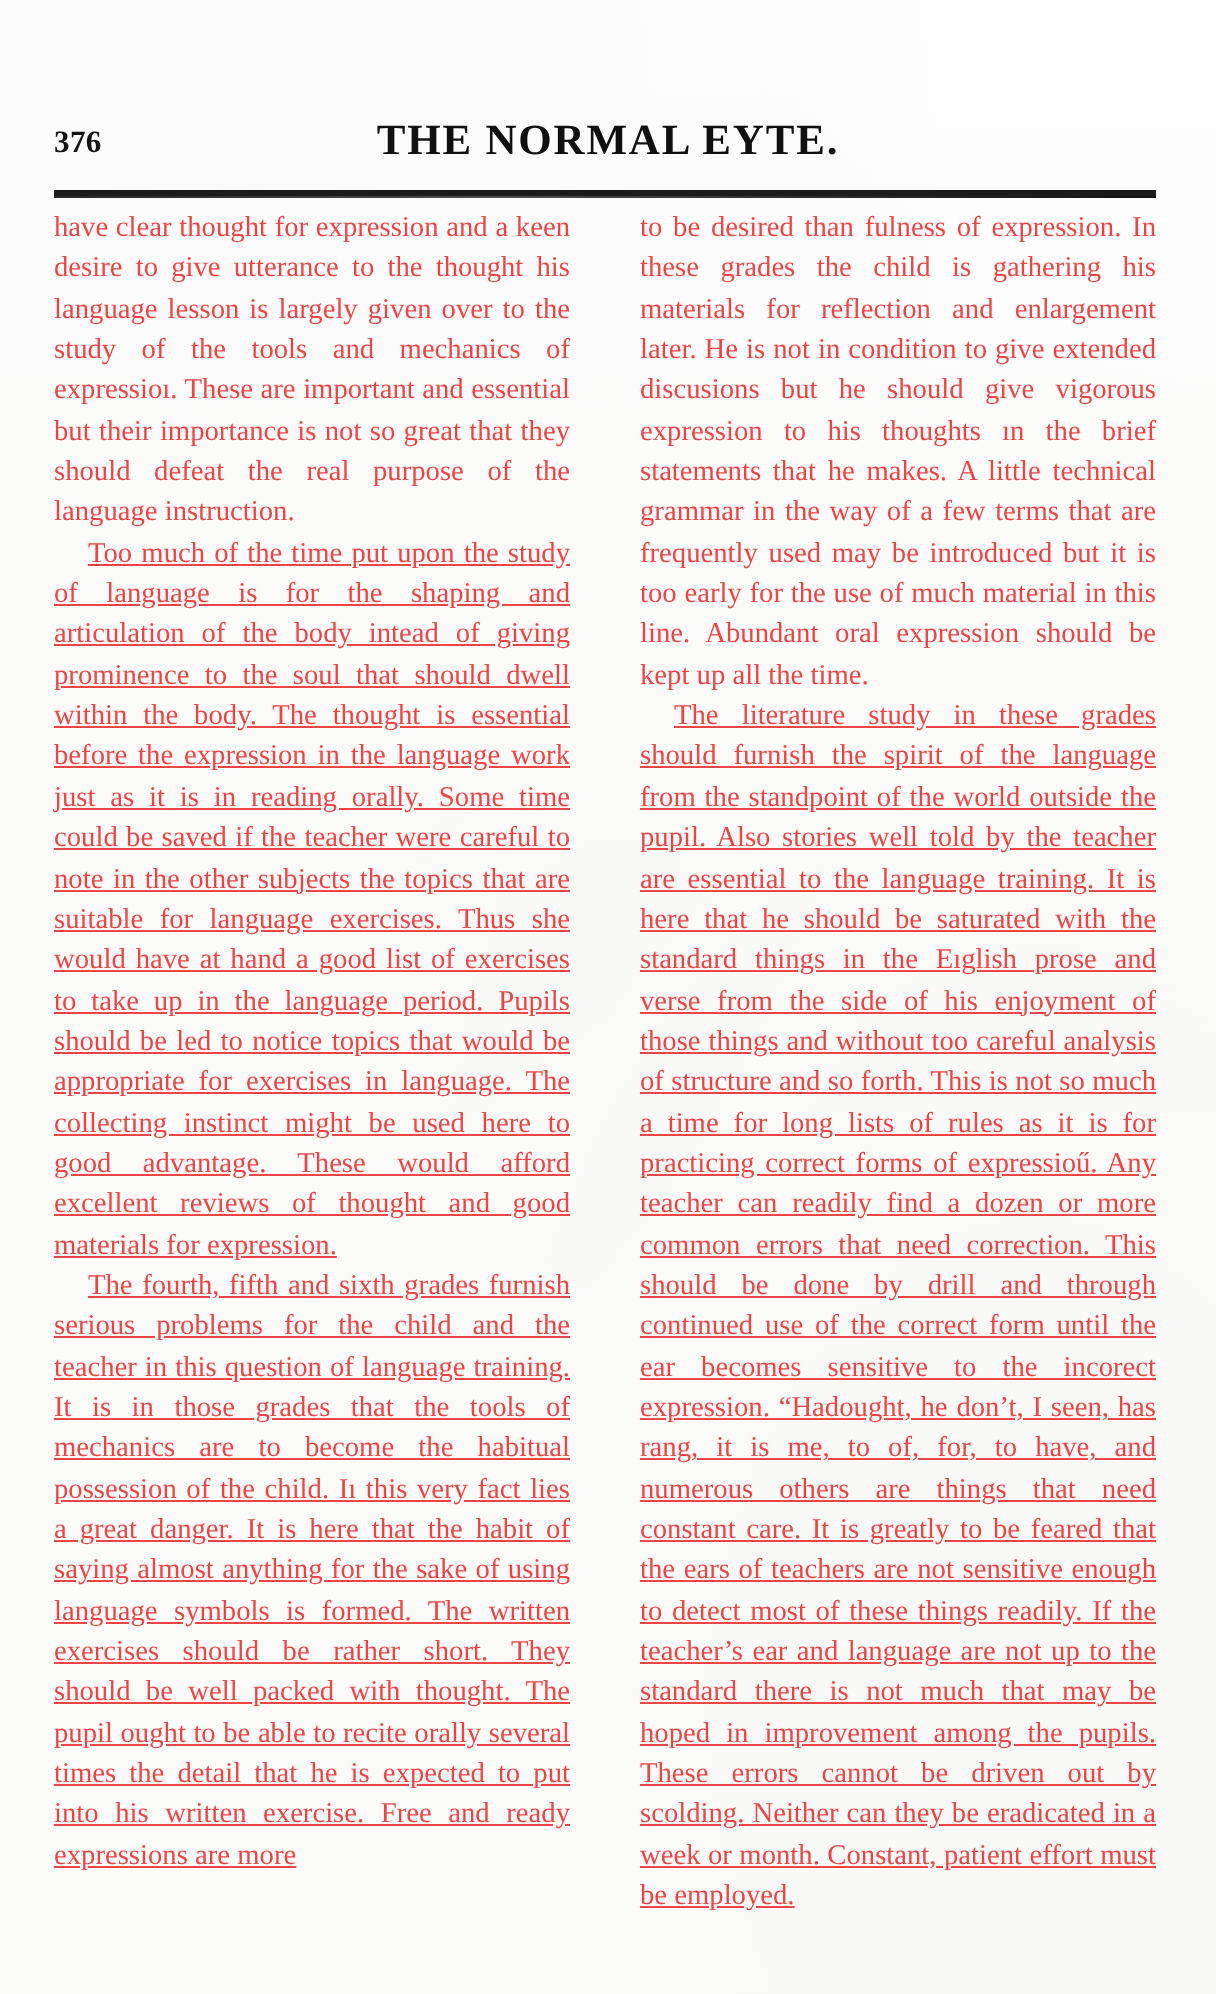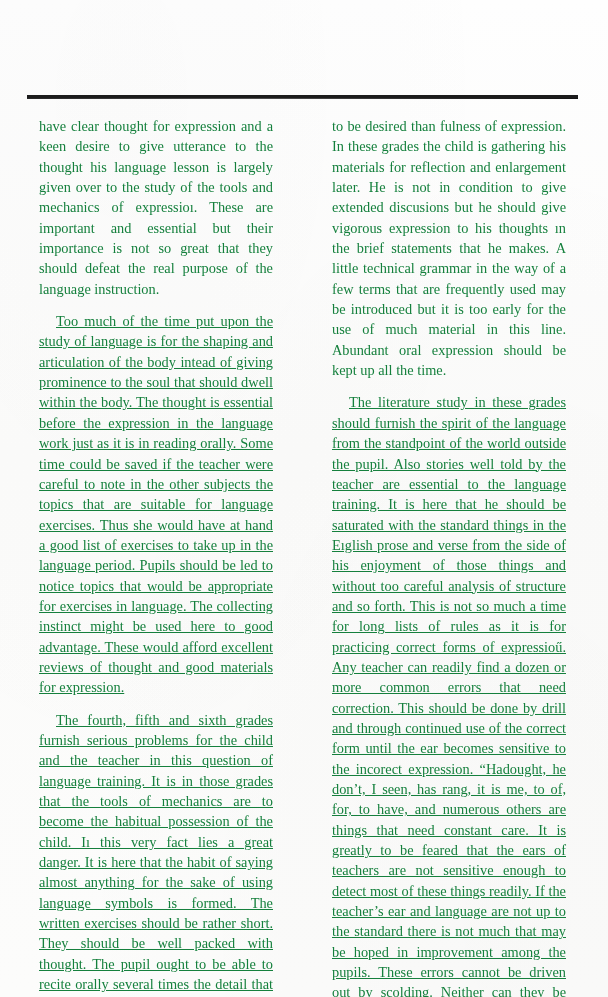--- a/index.html
+++ b/index.html
@@ -85,42 +85,46 @@
     top: 104px;
     width: 551px;
     height: 870px;
     display: flex;
     justify-content: space-between;
   }
   .col {
     width: 258px;
   }
   p {
-    margin: 12px;
+    margin: 0;
     font-size: 14.35px;
     line-height: 20.35px;
     text-align: justify;
     text-justify: inter-word;
     text-indent: 17px;
-    color: #15803d;
+    color: #ef4444;
     -webkit-font-smoothing: none;
   }
   p.cont {
     text-indent: 0;
   }
   p + p {
     margin-top: 0;
     text-decoration: underline;
   }
 </style>
 </head>
 <body>
 
 <div class="page">
 
+  <div class="header">
+    <div class="folio">376</div>
+    <div class="running-title">THE NORMAL EYTE.</div>
+  </div>
 
   <div class="rule"></div>
 
   <div class="columns">
 
     <div class="col">
       <p class="cont">have clear thought for expression and a keen desire to give utterance to the thought his language lesson is largely given over to the study of the tools and mechanics of expressioı. These are important and essential but their importance is not so great that they should defeat the real purpose of the language instruction.</p>
       <p>Too much of the time put upon the study of language is for the shaping and articulation of the body in­tead of giving prominence to the soul that should dwell within the body. The thought is essential before the expression in the language work just as it is in reading orally. Some time could be saved if the teacher were careful to note in the other subjects the topics that are suitable for language exercises. Thus she would have at hand a good list of exercises to take up in the language period. Pupils should be led to notice topics that would be appropriate for exercises in language. The collecting instinct might be used here to good advantage. These would afford excellent reviews of thought and good materials for expression.</p>
       <p>The fourth, fifth and sixth grades furnish serious problems for the child and the teacher in this question of language training. It is in those grades that the tools of mechanics are to become the habitual possession of the child. Iı this very fact lies a great danger. It is here that the habit of saying almost anything for the sake of using language symbols is formed. The written exercises should be rather short. They should be well packed with thought. The pupil ought to be able to recite orally several times the detail that he is expected to put into his written exercise. Free and ready expressions are more</p>
     </div>

